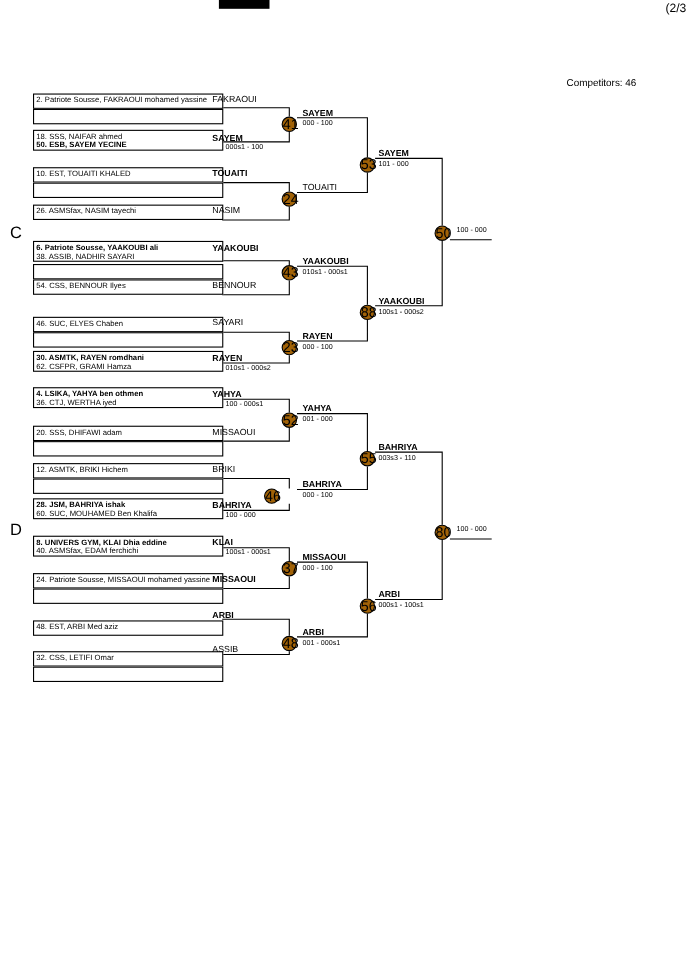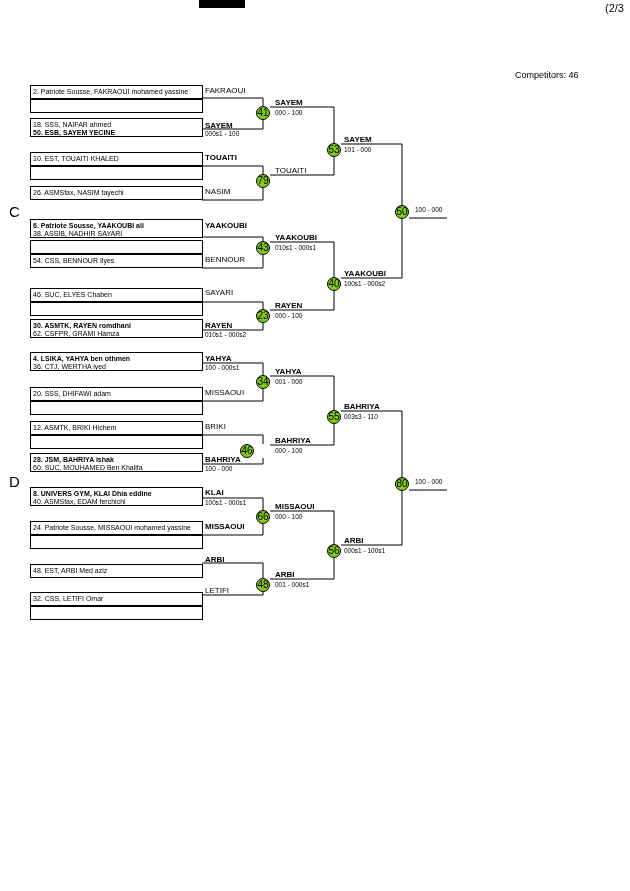--- a/index.html
+++ b/index.html
@@ -11,24 +11,24 @@
   .title{position:absolute;left:0;top:46px;width:100%;text-align:center;font-size:17.5px;
          font-weight:700;white-space:pre;z-index:2;}
   .competitors{position:absolute;left:503px;top:70px;font-size:9px;z-index:2;margin-left:12px;}
   .letter{position:absolute;left:9px;font-size:15px;z-index:2;}
   svg.lines{position:absolute;left:0;top:0;z-index:0;}
   .box{position:absolute;left:30px;width:173px;background:#fff;border:1px solid #000;
        box-sizing:border-box;padding:2px 2px 0 2px;font-size:7px;line-height:8px;
        white-space:nowrap;overflow:hidden;z-index:1;}
   .box.h1{height:14px;}
   .box.h2{height:19px;}
-  .elabel{position:absolute;left:205px;font-size:8px;white-space:nowrap;z-index:2;}
+  .elabel{position:absolute;left:193px;font-size:8px;white-space:nowrap;z-index:2;}
   .escore{position:absolute;left:205px;font-size:6.5px;white-space:nowrap;z-index:2;}
   .circle{position:absolute;width:12px;height:12px;border:1px solid #000;border-radius:50%;
-          background:#84cc16;text-align:center;font-size:10px;line-height:12px;z-index:3;}
+          background:#a16207;text-align:center;font-size:13px;line-height:12px;z-index:3;}
   .mname{position:absolute;font-size:8px;white-space:nowrap;z-index:2;}
   .mscore{position:absolute;font-size:6.5px;white-space:nowrap;z-index:2;}
 </style>
 </head>
 <body>
 
 <div class="page">
 
   <svg class="lines" width="630" height="891">
     <path d="M202 98 H263 V106 M202 129 H263 V120 M202 166 H263 V174 M202 200 H263 V188
@@ -139,58 +139,58 @@
   <div class="elabel b" style="top:354px">YAHYA</div>
   <div class="escore" style="top:364px">100 - 000s1</div>
   <div class="elabel" style="top:388px">MISSAOUI</div>
   <div class="elabel" style="top:422px">BRIKI</div>
   <div class="elabel b" style="top:455px">BAHRIYA</div>
   <div class="escore" style="top:465px">100 - 000</div>
   <div class="elabel b" style="top:488px">KLAI</div>
   <div class="escore" style="top:499px">100s1 - 000s1</div>
   <div class="elabel b" style="top:522px">MISSAOUI</div>
   <div class="elabel b" style="top:555px">ARBI</div>
-  <div class="elabel" style="top:586px">LETIFI</div>
+  <div class="elabel" style="top:586px">ASSIB</div>
 
   <div class="circle" style="left:256px;top:106px">41</div>
   <div class="mname b" style="left:275px;top:98px">SAYEM</div>
   <div class="mscore" style="left:275px;top:109px">000 - 100</div>
 
-  <div class="circle" style="left:256px;top:174px">79</div>
+  <div class="circle" style="left:256px;top:174px">24</div>
   <div class="mname" style="left:275px;top:166px">TOUAITI</div>
 
   <div class="circle" style="left:256px;top:241px">43</div>
   <div class="mname b" style="left:275px;top:233px">YAAKOUBI</div>
   <div class="mscore" style="left:275px;top:244px">010s1 - 000s1</div>
 
   <div class="circle" style="left:256px;top:309px">23</div>
   <div class="mname b" style="left:275px;top:301px">RAYEN</div>
   <div class="mscore" style="left:275px;top:312px">000 - 100</div>
 
-  <div class="circle" style="left:256px;top:375px">34</div>
+  <div class="circle" style="left:256px;top:375px">52</div>
   <div class="mname b" style="left:275px;top:367px">YAHYA</div>
   <div class="mscore" style="left:275px;top:378px">001 - 000</div>
 
   <div class="circle" style="left:240px;top:444px">46</div>
   <div class="mname b" style="left:275px;top:436px">BAHRIYA</div>
   <div class="mscore" style="left:275px;top:447px">000 - 100</div>
 
-  <div class="circle" style="left:256px;top:510px">66</div>
+  <div class="circle" style="left:256px;top:510px">37</div>
   <div class="mname b" style="left:275px;top:502px">MISSAOUI</div>
   <div class="mscore" style="left:275px;top:513px">000 - 100</div>
 
   <div class="circle" style="left:256px;top:578px">48</div>
   <div class="mname b" style="left:275px;top:570px">ARBI</div>
   <div class="mscore" style="left:275px;top:581px">001 - 000s1</div>
 
   <div class="circle" style="left:327px;top:143px">53</div>
   <div class="mname b" style="left:344px;top:135px">SAYEM</div>
   <div class="mscore" style="left:344px;top:146px">101 - 000</div>
 
-  <div class="circle" style="left:327px;top:277px">40</div>
+  <div class="circle" style="left:327px;top:277px">88</div>
   <div class="mname b" style="left:344px;top:269px">YAAKOUBI</div>
   <div class="mscore" style="left:344px;top:280px">100s1 - 000s2</div>
 
   <div class="circle" style="left:327px;top:410px">55</div>
   <div class="mname b" style="left:344px;top:402px">BAHRIYA</div>
   <div class="mscore" style="left:344px;top:413px">003s3 - 110</div>
 
   <div class="circle" style="left:327px;top:544px">56</div>
   <div class="mname b" style="left:344px;top:536px">ARBI</div>
   <div class="mscore" style="left:344px;top:547px">000s1 - 100s1</div>

